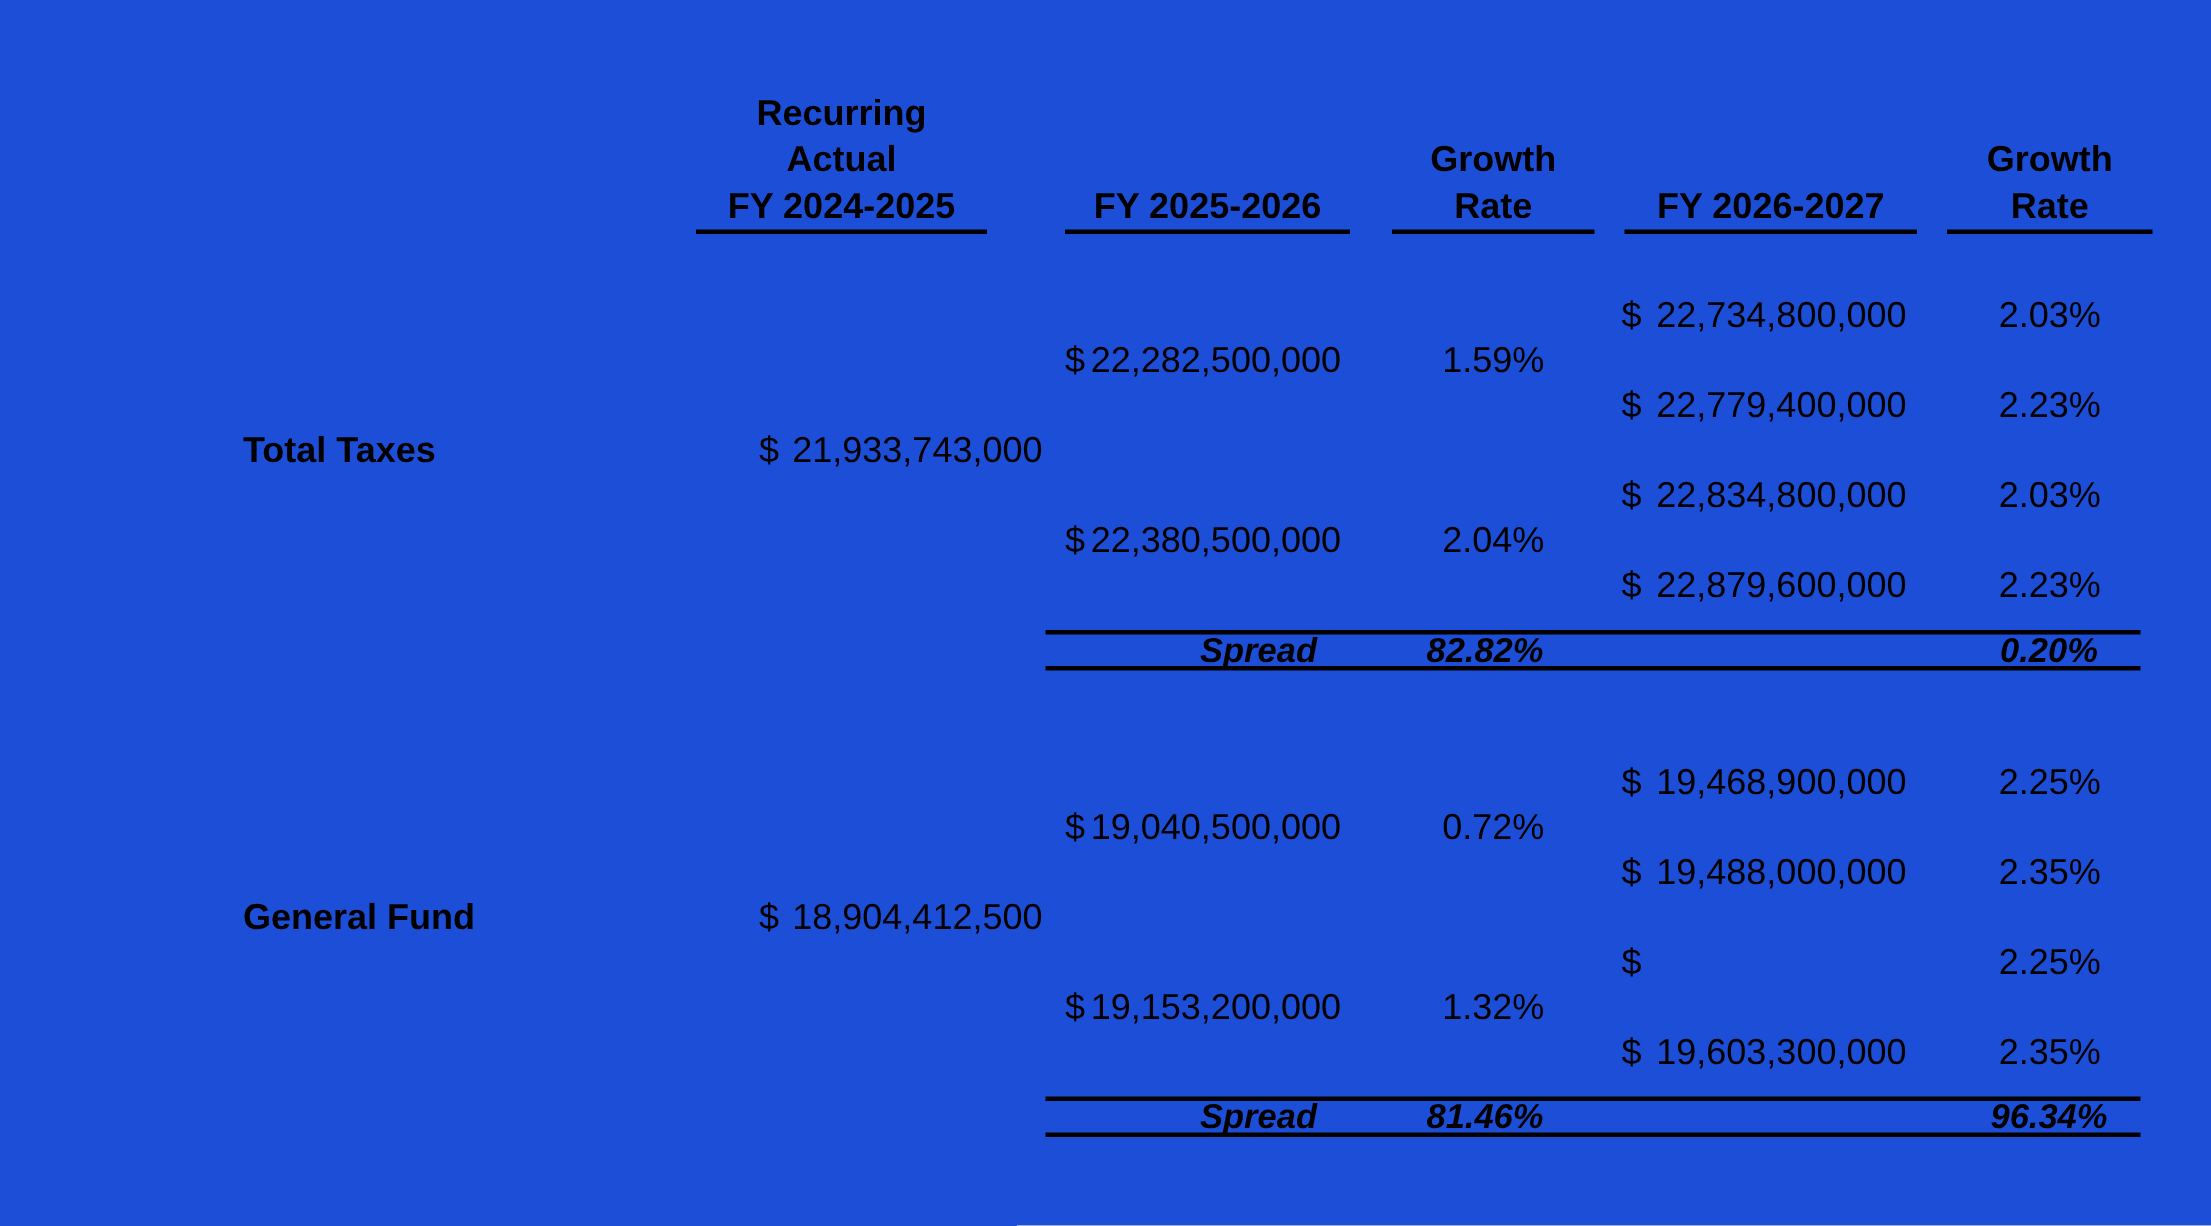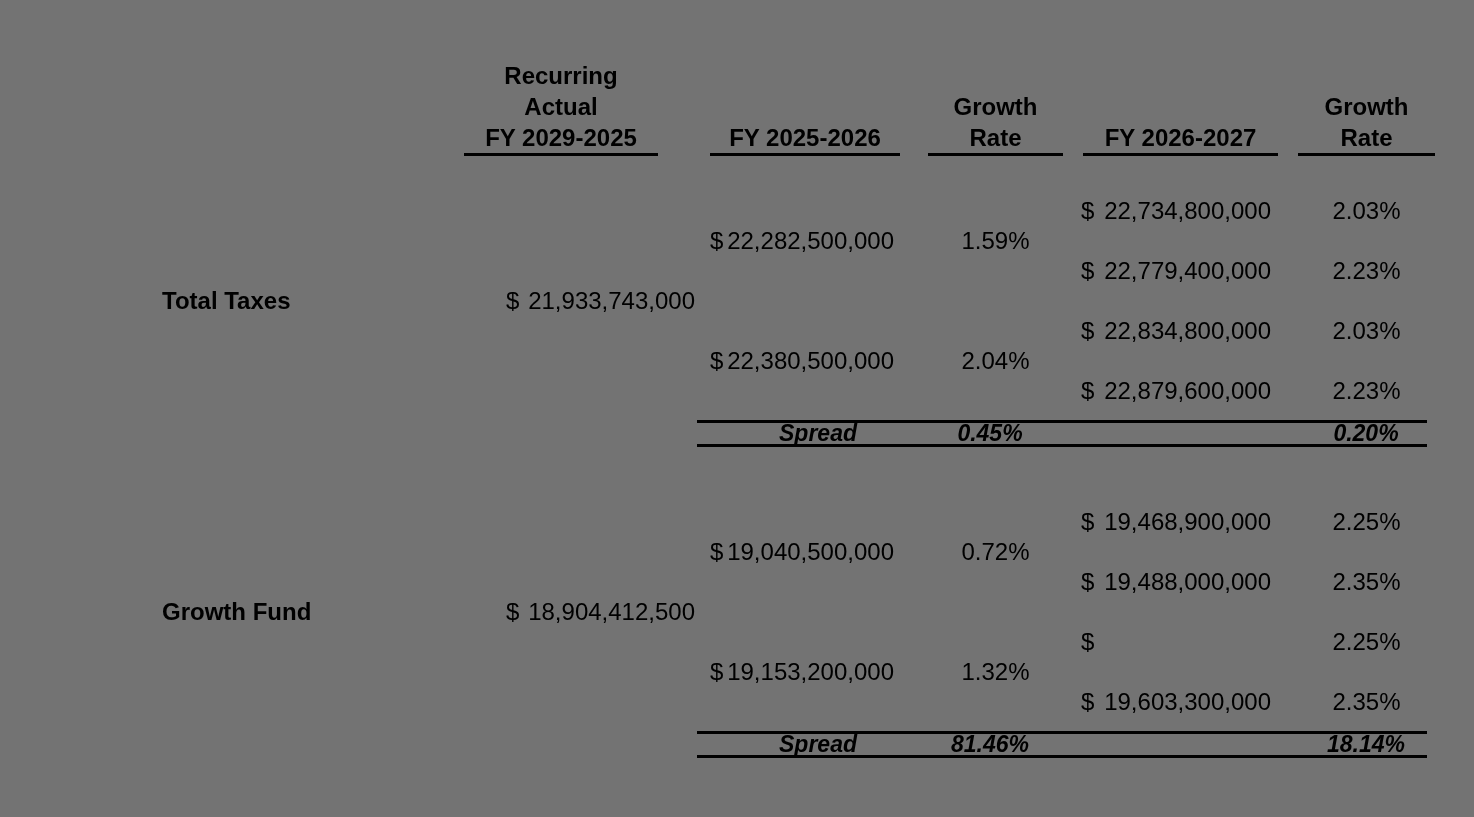--- a/index.html
+++ b/index.html
@@ -4,21 +4,21 @@
 <style>
   html, body {
     margin: 0;
     padding: 0;
     background: #ffffff;
   }
   .page {
     position: relative;
     width: 1474px;
     height: 817px;
-    background: #737373;
+    background: #1d4ed8;
     font-family: "Liberation Sans", sans-serif;
     font-size: 24px;
     color: #000000;
     overflow: hidden;
   }
 
   
   .col-header {
     position: absolute;
     font-weight: bold;
@@ -75,33 +75,33 @@
     left: 697px;
     width: 730px;
     height: 21px;
     border-top: 3px solid #000000;
     border-bottom: 3px solid #000000;
     font-size: 23px;
     font-weight: bold;
     font-style: italic;
     line-height: 21px;
   }
-  .spread-label      { position: absolute; left: 61px;  width: 120px; text-align: center; }
+  .spread-label      { position: absolute; left: 61px;  width: 120px; text-align: right; }
   .spread-g1         { position: absolute; left: 233px; width: 120px; text-align: center; }
   .spread-g2         { position: absolute; left: 609px; width: 120px; text-align: center; }
 </style>
 </head>
 <body>
 
 <div class="page">
 
   <div class="col-header hdr-recurring">
     <div>Recurring</div>
     <div>Actual</div>
-    <div>FY 2029-2025</div>
+    <div>FY 2024-2025</div>
   </div>
   <div class="col-header hdr-fy26">
     <div>FY 2025-2026</div>
   </div>
   <div class="col-header hdr-growth1">
     <div>Growth</div>
     <div>Rate</div>
   </div>
   <div class="col-header hdr-fy27">
     <div>FY 2026-2027</div>
@@ -156,21 +156,21 @@
     </div>
     <div class="row r6">
       <div class="money money-fy27">
         <span>$</span>
         <span>22,879,600,000</span>
       </div>
       <div class="growth growth-2">2.23%</div>
     </div>
     <div class="spread-box">
       <div class="spread-label">Spread</div>
-      <div class="spread-g1">0.45%</div>
+      <div class="spread-g1">82.82%</div>
       <div class="spread-g2">0.20%</div>
     </div>
   </div>
 
   <div class="section section-general-fund">
     <div class="row r0">
       <div class="money money-fy27">
         <span>$</span>
         <span>19,468,900,000</span>
       </div>
@@ -184,21 +184,21 @@
       <div class="growth growth-1">0.72%</div>
     </div>
     <div class="row r2">
       <div class="money money-fy27">
         <span>$</span>
         <span>19,488,000,000</span>
       </div>
       <div class="growth growth-2">2.35%</div>
     </div>
     <div class="row r3">
-      <div class="section-label">Growth Fund</div>
+      <div class="section-label">General Fund</div>
       <div class="money money-recurring">
         <span>$</span>
         <span>18,904,412,500</span>
       </div>
     </div>
     <div class="row r4">
       <div class="money money-fy27">
         <span>$</span>
       </div>
       <div class="growth growth-2">2.25%</div>
@@ -213,17 +213,17 @@
     <div class="row r6">
       <div class="money money-fy27">
         <span>$</span>
         <span>19,603,300,000</span>
       </div>
       <div class="growth growth-2">2.35%</div>
     </div>
     <div class="spread-box">
       <div class="spread-label">Spread</div>
       <div class="spread-g1">81.46%</div>
-      <div class="spread-g2">18.14%</div>
+      <div class="spread-g2">96.34%</div>
     </div>
   </div>
 
 </div>
 
 </body></html>

